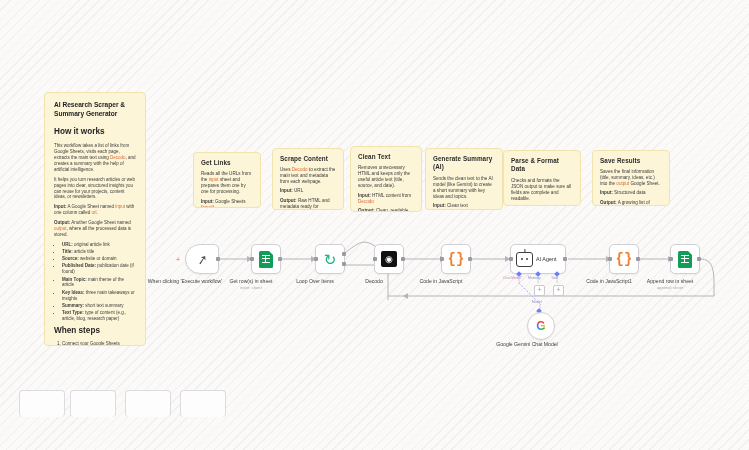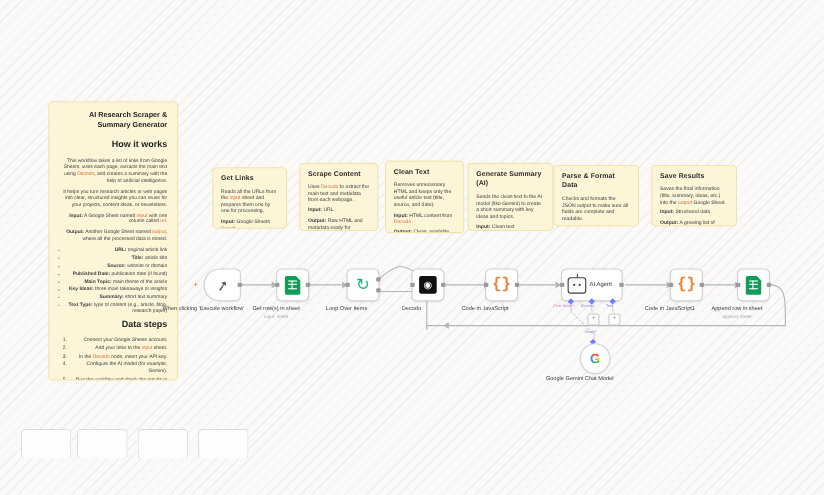--- a/index.html
+++ b/index.html
@@ -41,23 +41,22 @@
     font-weight:bold;
     letter-spacing:.1px;
     color:#2b2b2b;
   }
   .sticky p{margin:0 0 3px 0;font-size:4.6px;}
   .sticky .lbl{font-weight:bold;}
   .kw{color:#d96a36;}
 
   
   #doc-note{
-    left:44px;top:92px;width:118px;height:254px;
+    left:44px;top:92px;width:102px;height:254px;
     padding:8px 9px;
-    text-align:right;
   }
   #doc-note .title{
     font-size:6.6px;font-weight:bold;line-height:1.3;margin:0 0 9px 0;color:#232323;
   }
   #doc-note h2{
     font-size:8.2px;margin:0 0 5px 0;font-weight:bold;color:#1f1f1f;
   }
   #doc-note p{font-size:4.5px;margin:0 0 4px 0;}
   #doc-note ul{margin:2px 0 4px 0;padding-left:8px;}
   #doc-note li{font-size:4.5px;margin-bottom:1.2px;}
@@ -270,21 +269,21 @@
     <ul>
       <li><b>URL:</b> <span>original article link</span></li>
       <li><b>Title:</b> <span>article title</span></li>
       <li><b>Source:</b> <span>website or domain</span></li>
       <li><b>Published Date:</b> <span>publication date (if found)</span></li>
       <li><b>Main Topic:</b> <span>main theme of the article</span></li>
       <li><b>Key Ideas:</b> <span>three main takeaways or insights</span></li>
       <li><b>Summary:</b> <span>short text summary</span></li>
       <li><b>Text Type:</b> <span>type of content (e.g., article, blog, research paper)</span></li>
     </ul>
-    <h2>Data steps</h2>
+    <h2>When steps</h2>
     <ol>
       <li>Connect your Google Sheets account.</li>
       <li>Add your links to the <span class="kw">input</span> sheet.</li>
       <li>In the <span class="kw">Decodo</span> node, insert your API key.</li>
       <li>Configure the AI model (for example, Gemini).</li>
       <li>Run the workflow and check the results in the  sheet.</li>
     </ol>
   </div>
 
   <div class="sticky" id="n-getlinks">

